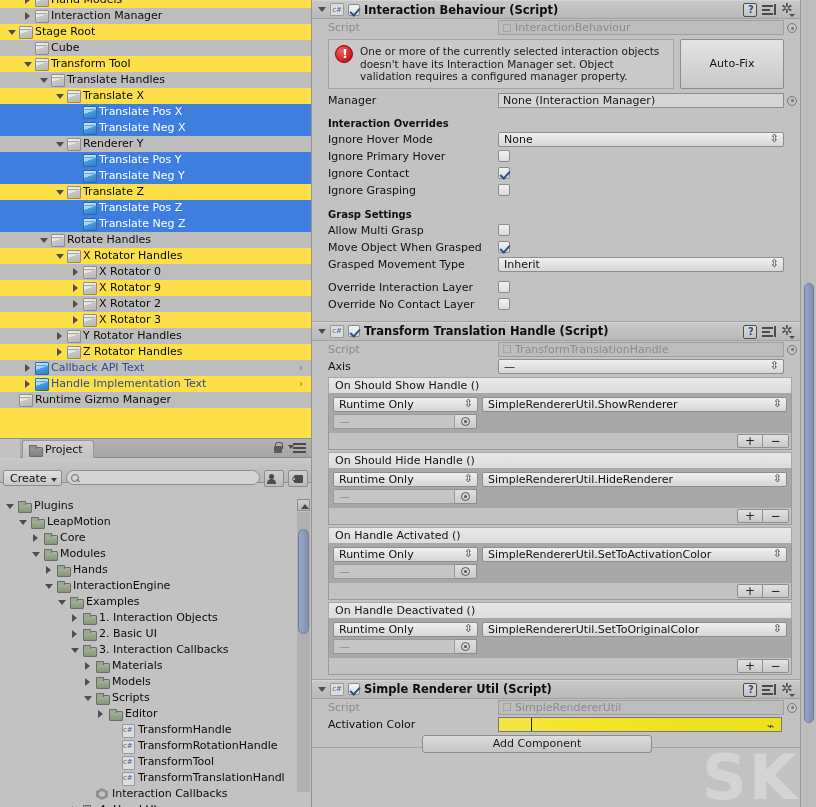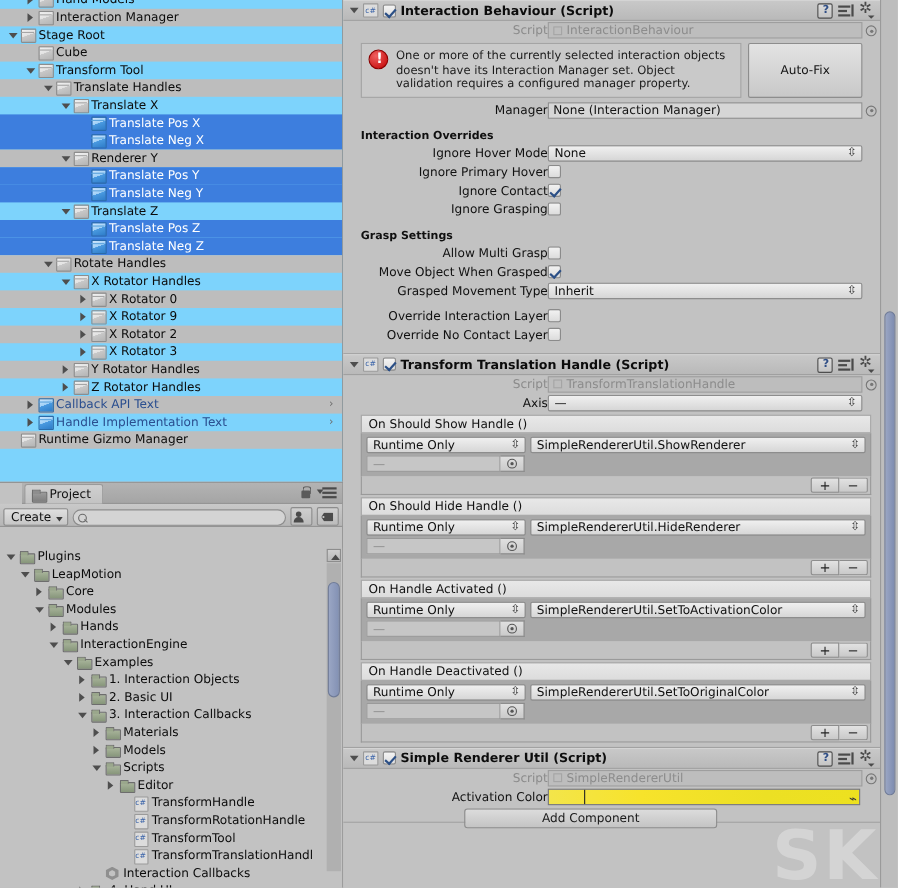--- a/index.html
+++ b/index.html
@@ -12,21 +12,21 @@
     position: relative;
   }
   .app { position:absolute; inset:0; display:flex; }
 
   
   .left-col { width:312px; height:807px; position:relative; background:#bfbfbf; }
 
   
   .hierarchy {
     position:absolute; left:0; top:0; width:312px; height:438px;
-    background:#7dd3fc; overflow:hidden;
+    background:#fde047; overflow:hidden;
     border-right:1px solid #949494;
   }
   .h-row {
     height:16px; line-height:16px; white-space:nowrap;
     display:flex; align-items:center; position:relative;
     padding-left:0px;
   }
   .h-row.alt { background:#bdbdbd; }
   .h-row.sel { background:#3d7ede; }
   .h-row.sel .h-label { color:#ffffff; }
@@ -116,21 +116,21 @@
     display:block; height:2px; background:#4a4a4a; margin-bottom:2px; width:13px; margin-left:5px;
   }
   .proj-menu::before{
     content:""; position:absolute; left:0; top:2px;
     border-left:3px solid transparent; border-right:3px solid transparent;
     border-top:4px solid #4a4a4a;
   }
   .proj-toolbar {
     height:21px; background:linear-gradient(#c9c9c9,#b6b6b6);
     border-bottom:1px solid #8f8f8f;
-    display:flex; align-items:flex-end; padding:0 3px; gap:4px;
+    display:flex; align-items:flex-start; padding:12px 3px; gap:4px;
   }
   .btn-create {
     height:16px; padding:0 14px 0 6px; font-size:11px;
     background:linear-gradient(#e0e0e0,#c6c6c6); border:1px solid #8d8d8d;
     border-radius:2px; display:flex; align-items:center; position:relative;
   }
   .btn-create::after{
     content:""; position:absolute; right:4px; top:7px;
     border-left:3px solid transparent; border-right:3px solid transparent;
     border-top:4px solid #3a3a3a;
@@ -285,21 +285,21 @@
     width:14px;height:14px; position:relative;
   }
   .ico-gear::before{
     content:"✲"; position:absolute; left:0; top:-3px; font-size:14px; color:#4a4a4a; line-height:16px;
   }
   .ico-gear::after{
     content:""; position:absolute; right:0px; bottom:0px;
     border-left:3px solid transparent;border-right:3px solid transparent;border-top:3px solid #4a4a4a;
   }
 
-  .row { display:flex; align-items:center; height:17px; padding-left:16px;text-align:right; }
+  .row { display:flex; align-items:center; height:17px; padding-left:16px; }
   .row .lbl { width:170px; font-size:11px; color:#101010; flex:0 0 170px; }
   .row .lbl.dim { color:#8b8b8b; }
 
   .obj-field {
     flex:1; height:15px; background:#bdbdbd; border:1px solid #9e9e9e;
     display:flex; align-items:center; padding-left:4px;
     font-size:11px; color:#8c8c8c; margin-right:16px; position:relative;
   }
   .obj-field .mini-cube{
     width:8px;height:8px;background:#bdbdbd;border:1px solid #a5a5a5;margin-right:4px;flex:0 0 8px;

